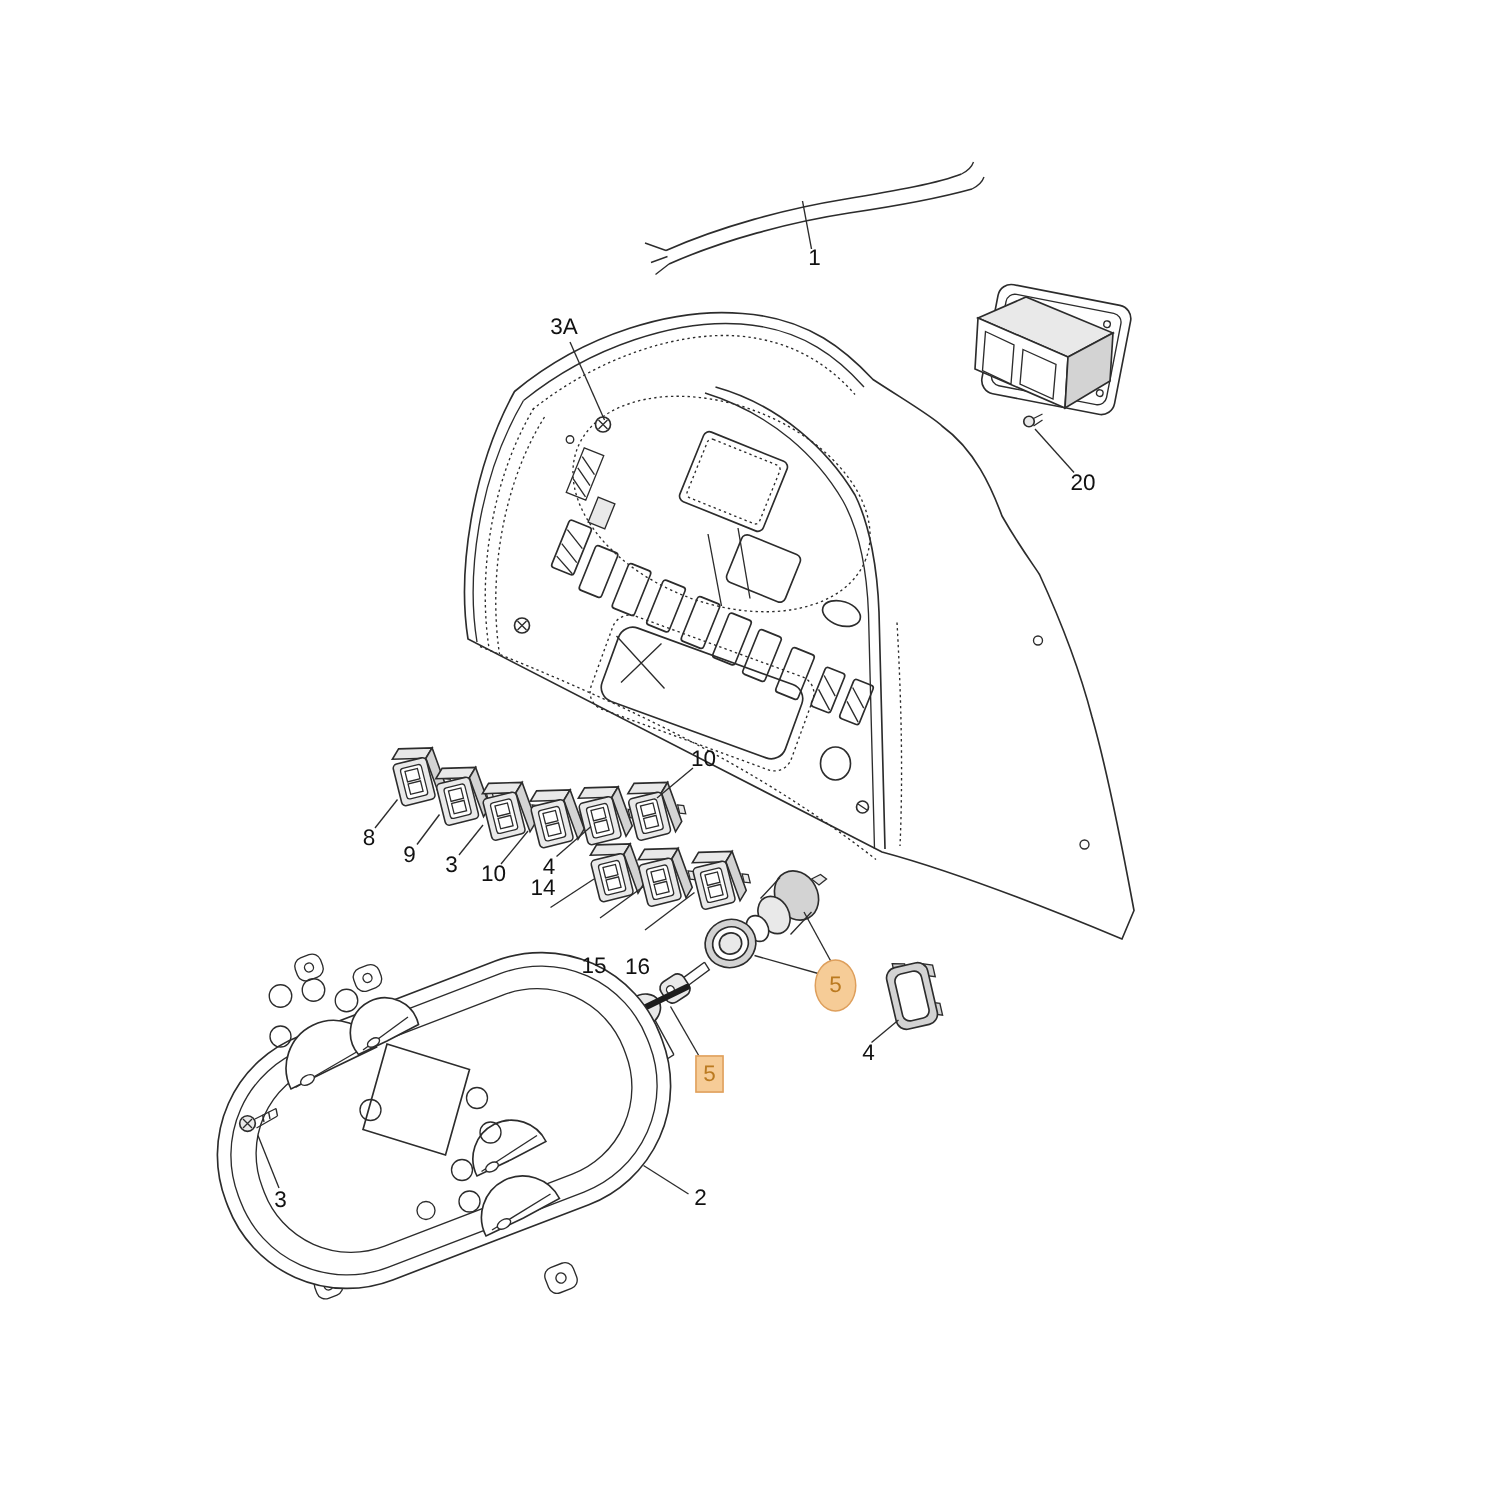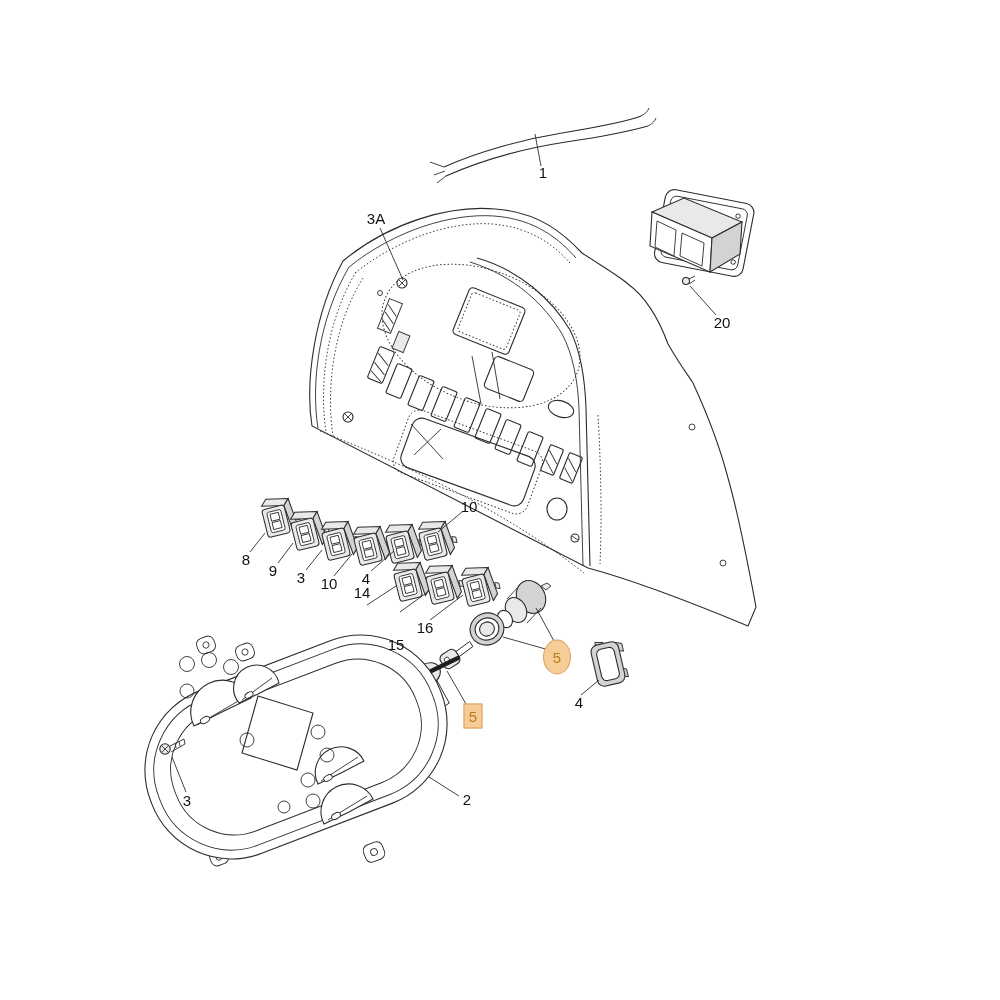--- a/index.html
+++ b/index.html
@@ -323,20 +323,20 @@
 <div class="callout" style="left:376px;top:218px">3A</div>
 <div class="callout" style="left:722px;top:322px">20</div>
 <div class="callout" style="left:469px;top:506px">10</div>
 <div class="callout" style="left:246px;top:559px">8</div>
 <div class="callout" style="left:273px;top:570px">9</div>
 <div class="callout" style="left:301px;top:577px">3</div>
 <div class="callout" style="left:329px;top:583px">10</div>
 <div class="callout" style="left:366px;top:578px">4</div>
 <div class="callout" style="left:362px;top:592px">14</div>
 <div class="callout" style="left:396px;top:644px">15</div>
-<div class="callout" style="left:425px;top:627px">16</div>
+<div class="callout" style="left:425px;top:645px">16</div>
 <div class="callout hl hl-ellipse" style="left:557px;top:657px">5</div>
 <div class="callout hl hl-rect" style="left:473px;top:716px">5</div>
 <div class="callout" style="left:579px;top:702px">4</div>
 <div class="callout" style="left:467px;top:799px">2</div>
 <div class="callout" style="left:187px;top:800px">3</div>
 
 </div>
 
 </body></html>

